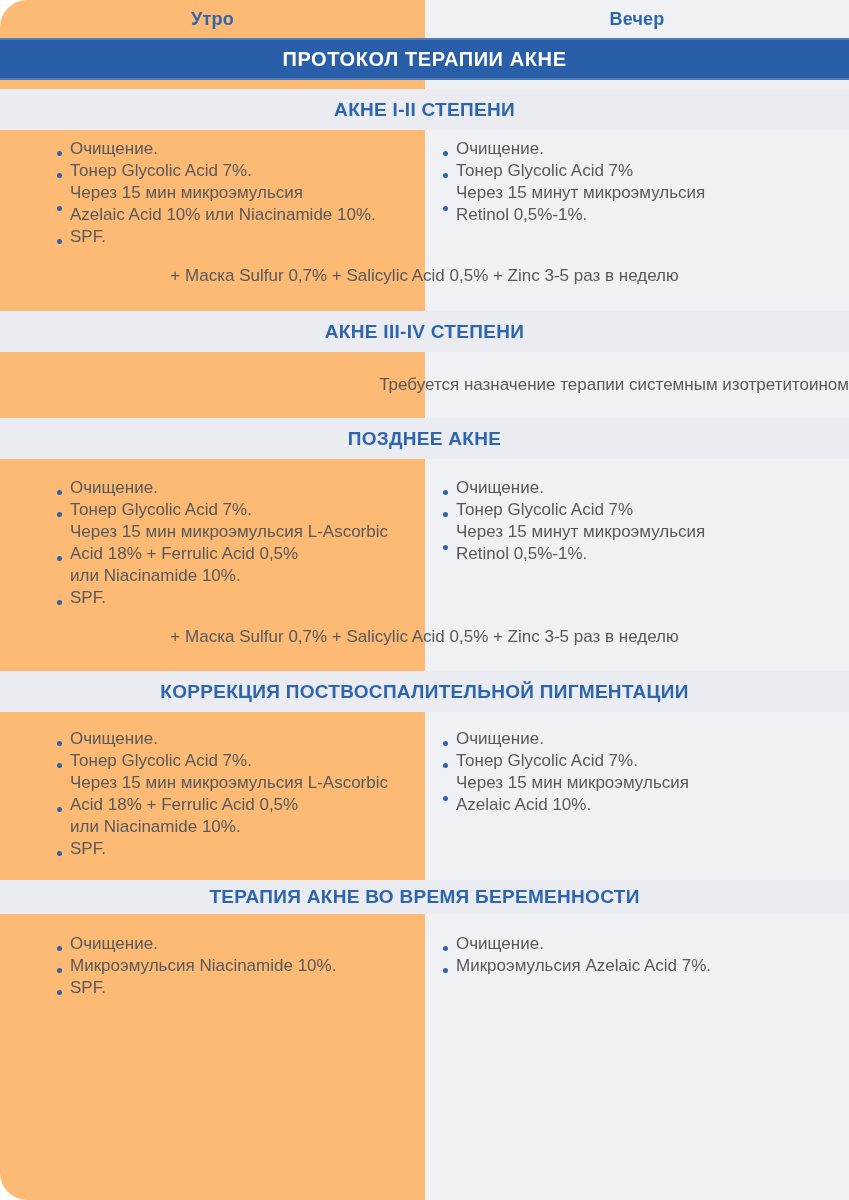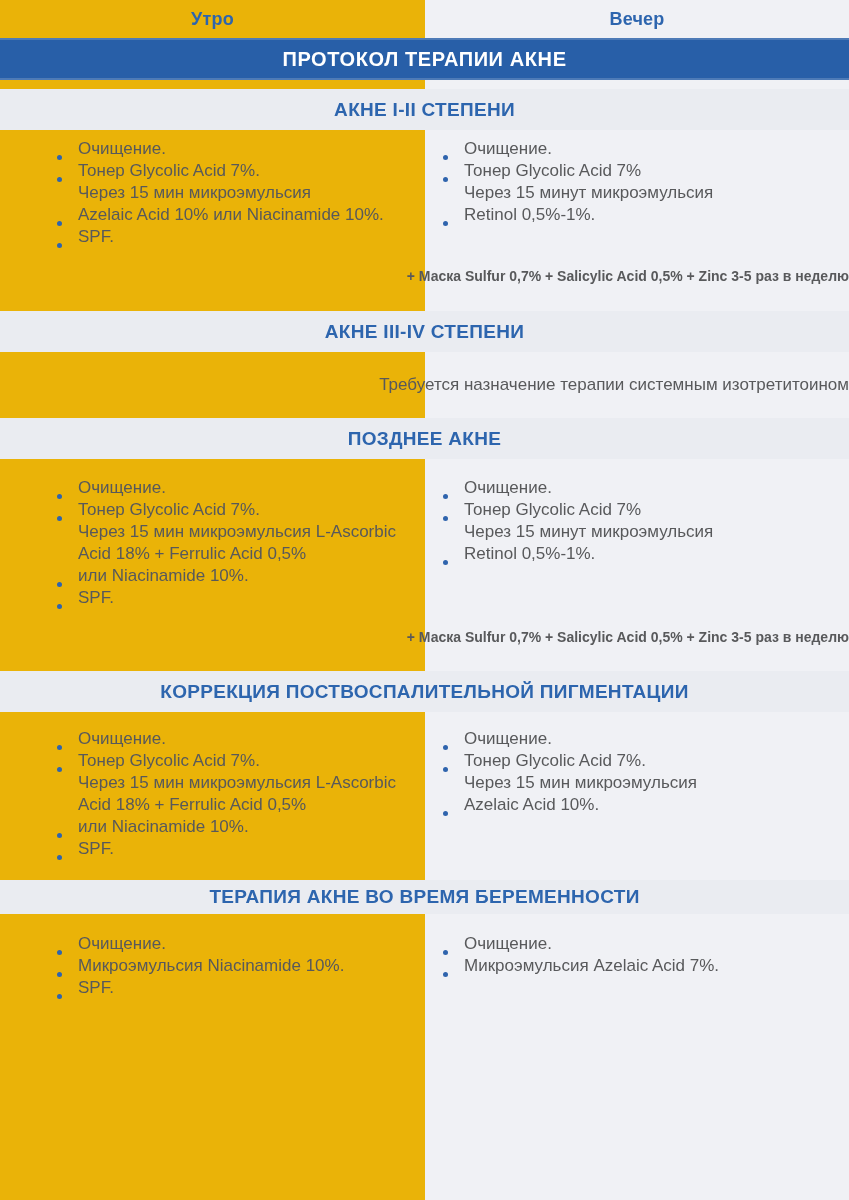--- a/index.html
+++ b/index.html
@@ -4,21 +4,21 @@
 <style>
   * { margin: 0; padding: 0; box-sizing: border-box; }
   html, body { background: #ffffff; }
   body {
     width: 849px; height: 1200px;
     position: relative;
     overflow: hidden;
     font-family: "Liberation Sans", "DejaVu Sans", sans-serif;
     -webkit-font-smoothing: antialiased;
   }
-  .page { position: relative; width: 849px; height: 1200px; background: #eab308; }
+  .page { position: relative; width: 849px; height: 1200px; background: #fdba74; border-radius: 27px; }
   
   .right-col-bg {
     position: absolute; top: 0; left: 425px; width: 424px; height: 1200px;
     background: #f0f1f5; z-index: 0;
   }
   .content { position: relative; z-index: 1; }
 
   
   .top-band { display: flex; height: 38px; }
   .top-band .half {
@@ -50,32 +50,32 @@
     text-align: center;
   }
   .s5 .sec-banner { height: 34px; }
 
   
   .sec-cols { display: flex; }
   .col { display: flex; flex-direction: column; }
   .col-l { width: 425px; padding-left: 57px; padding-right: 10px; }
   .col-r { width: 424px; padding-left: 18px; padding-right: 10px; }
 
-  .li { display: flex; align-items: flex-end; gap: 8px; }
+  .li { display: flex; align-items: center; }
   .dot {
     flex: 0 0 auto; width: 5px; height: 5px; border-radius: 50%;
     background: #2f64ad; margin: 9px 8px 0 0;
   }
   .li-text {
     font-size: 17px; line-height: 22px; color: #58595b; white-space: pre-line;
   }
 
   
   .note {
-    text-align: right; font-size: 14px; line-height: 20px; color: #58595b; font-weight: bold;
+    text-align: center; font-size: 17px; line-height: 20px; color: #58595b;
   }
   
   .center-text {
     text-align: right; font-size: 17px; line-height: 22px; color: #58595b;
   }
 
   
   .s1 .sec-cols { padding-top: 8px; }
   .s1 .note { margin-top: 18px; margin-bottom: 25px; }
   .s2 .center-text { padding-top: 22px; padding-bottom: 22px; }

